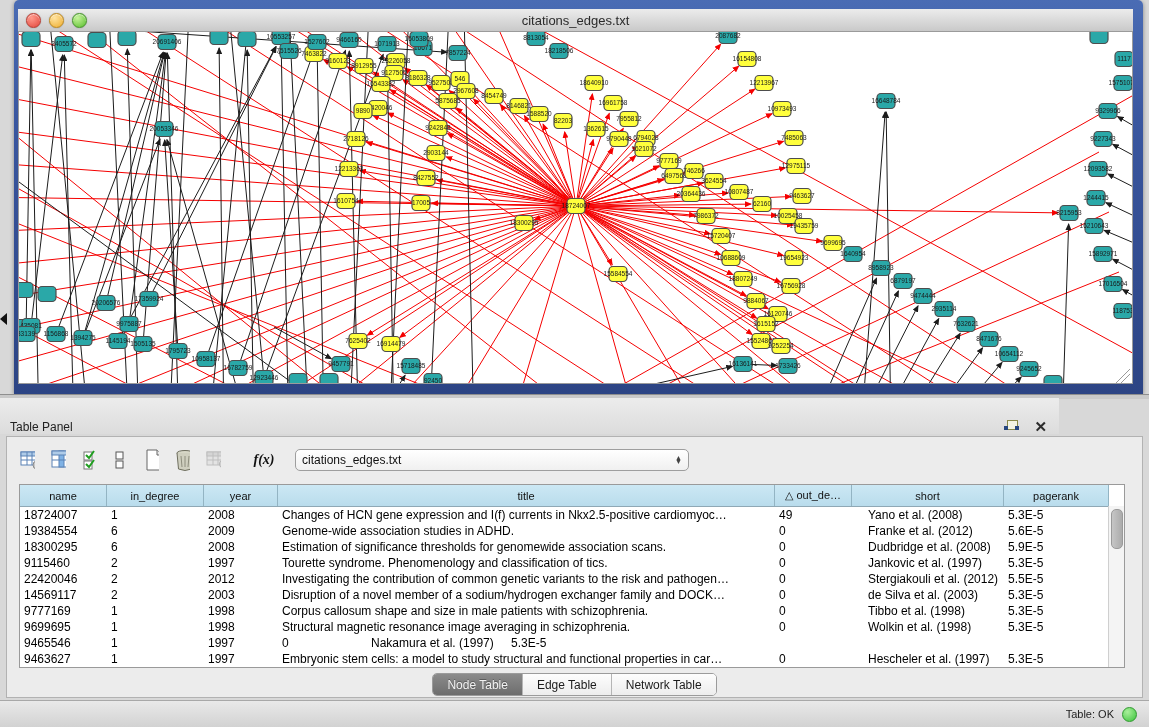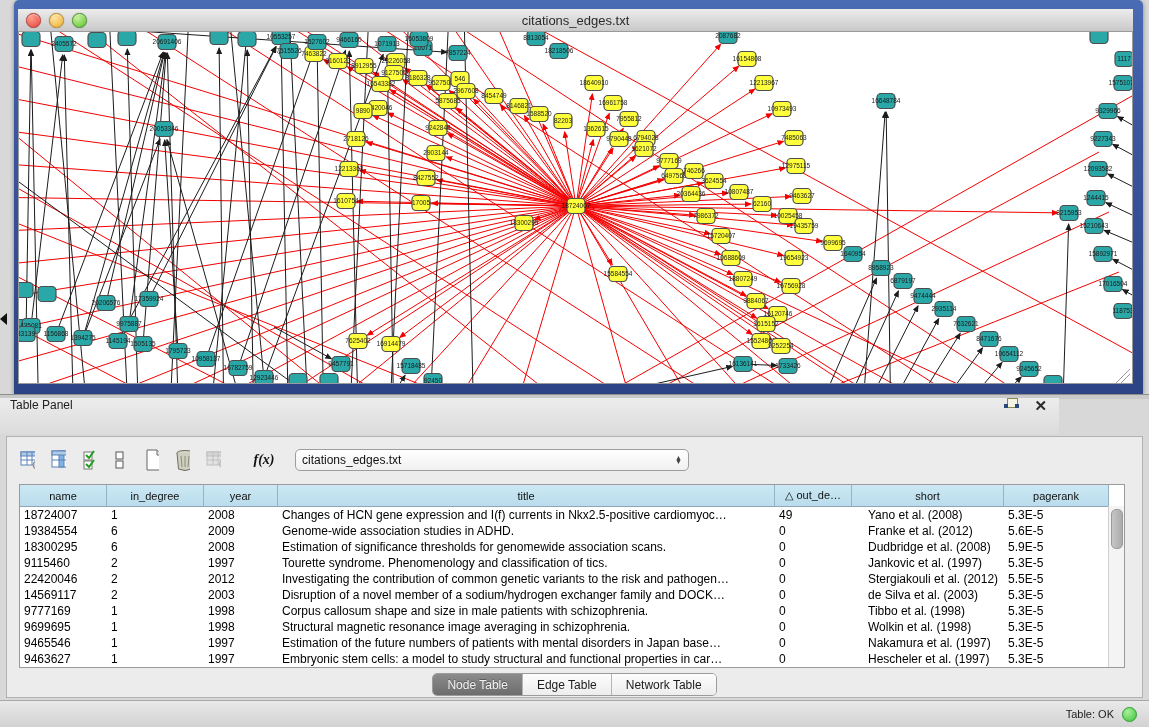--- a/index.html
+++ b/index.html
@@ -16,21 +16,21 @@
   .tl-red{background:radial-gradient(circle at 35% 30%,#ff9a8d,#e2453a);border:1px solid #b93a30;}
   .tl-yellow{background:radial-gradient(circle at 35% 30%,#ffe3a0,#eead2e);border:1px solid #c08a1e;}
   .tl-green{background:radial-gradient(circle at 35% 30%,#c6f39b,#59be2d);border:1px solid #46962a;}
   .win-title{position:absolute;left:0;right:0;text-align:center;font-size:13px;color:#2b2b2b;}
   #canvas-wrap{position:absolute;left:4px;top:31px;width:1115px;height:353px;background:#fff;overflow:hidden;border:1px solid #9b9b9b;box-sizing:border-box;}
   svg text{font-family:"Liberation Sans",sans-serif;}
   
   .splitter{position:absolute;left:0;top:394px;width:1149px;height:4px;background:#c9c9c9;border-top:1px solid #8f8f8f;}
   
   .panel-header{position:absolute;left:0;top:398px;width:1059px;height:36px;
-    background:linear-gradient(180deg,#ececec,#dcdcdc);display:flex;align-items:flex-start;}
+    background:linear-gradient(180deg,#ececec,#dcdcdc);display:flex;align-items:flex-end;}
   .panel-title{font-size:12px;color:#222;margin-left:10px;}
   .panel-header .spacer{flex:1;}
   .float-icon{width:16px;height:14px;position:relative;margin-right:14px;cursor:pointer;}
   .float-icon .sq1{position:absolute;left:3px;top:0;width:9px;height:8px;border:1px solid #8a8a4a;background:#f4f4e4;}
   .float-icon .sq2{position:absolute;left:0;top:6px;width:4px;height:4px;background:#27477f;}
   .float-icon .sq3{position:absolute;left:11px;top:6px;width:4px;height:4px;background:#27477f;}
   .close-x{font-size:15px;font-weight:bold;color:#2c2c2c;margin-right:12px;cursor:pointer;line-height:1;}
   .panel-body{position:absolute;left:6px;top:436px;width:1137px;height:262px;
     background:#ececec;border:1px solid #b2b2b2;box-sizing:border-box;}
   .toolbar{position:absolute;left:6px;top:6px;height:34px;display:flex;align-items:center;}
@@ -934,21 +934,20 @@
           <div class="td" style="width: 74px;">1998</div>
           <div class="td" style="width: 497px;">Structural magnetic resonance image averaging in schizophrenia.</div>
           <div class="td" style="width: 77px;">0</div>
           <div class="td" style="width: 152px; padding-left: 16px;">Wolkin et al. (1998)</div>
           <div class="td" style="width: 105px;">5.3E-5</div>
         </div>
         <div class="tr">
           <div class="td" style="width: 87px;">9465546</div>
           <div class="td" style="width: 97px;">1</div>
           <div class="td" style="width: 74px;">1997</div>
-          <div class="td" style="width: 497px;">Estimation of the future numbers of patients with mental disorders in Japan base…</div>
           <div class="td" style="width: 77px;">0</div>
           <div class="td" style="width: 152px; padding-left: 16px;">Nakamura et al. (1997)</div>
           <div class="td" style="width: 105px;">5.3E-5</div>
         </div>
         <div class="tr">
           <div class="td" style="width: 87px;">9463627</div>
           <div class="td" style="width: 97px;">1</div>
           <div class="td" style="width: 74px;">1997</div>
           <div class="td" style="width: 497px;">Embryonic stem cells: a model to study structural and functional properties in car…</div>
           <div class="td" style="width: 77px;">0</div>

